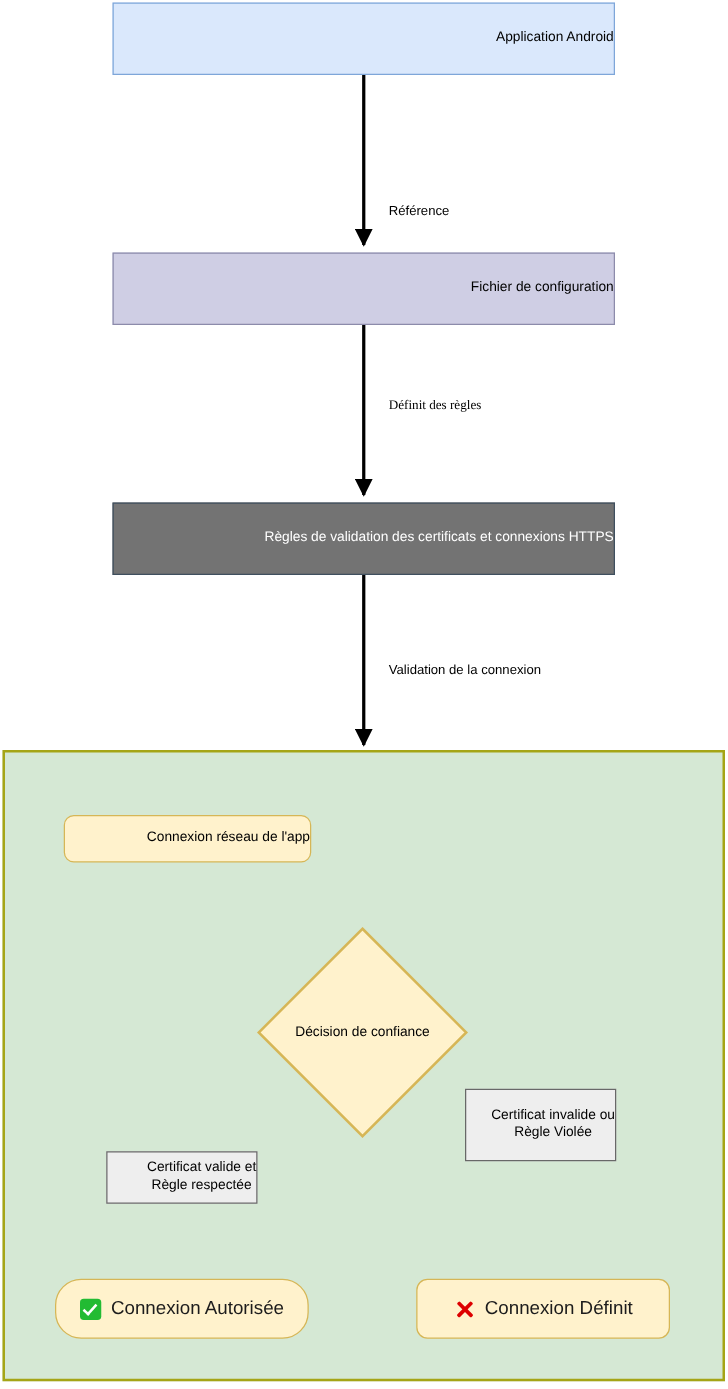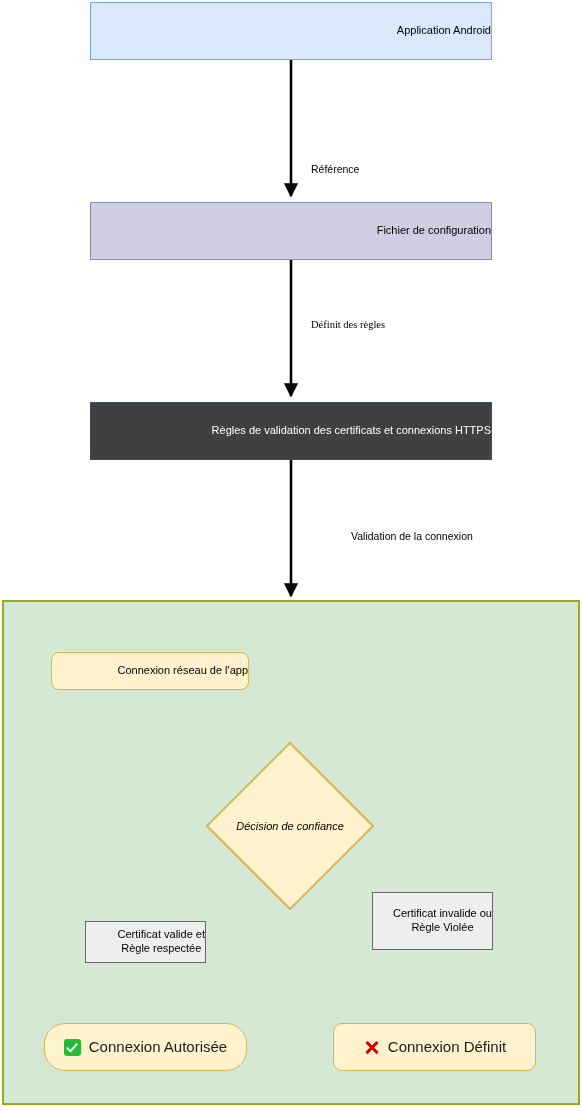--- a/index.html
+++ b/index.html
@@ -42,37 +42,37 @@
   #node-config {
     left: 90px; top: 202px;
     width: 402px; height: 58px;
     background: #cfcee4;
     border: 1px solid #8c8bab;
     padding-left: 45px;
   }
   #node-rules {
     left: 90px; top: 402px;
     width: 402px; height: 58px;
-    background: #404040;
+    background: #737373;
     border: 1px solid #3f4f5e;
     color: #ffffff;
   }
   
   .edge-label {
     position: absolute;
     font-size: 10.5px;
     color: #000000;
     background: #ffffff;
     padding: 1px 3px;
     white-space: nowrap;
     z-index: 4;
   }
   #label-reference { left: 308px; top: 128px; margin-top: 34px; }
   #label-defines   { left: 308px; top: 318px; font-family: Liberation Serif, serif; }
-  #label-validate  { left: 308px; top: 529px; margin-left: 40px; }
+  #label-validate  { left: 308px; top: 529px; }
 
   
   #group-result {
     position: absolute;
     left: 2px; top: 600px;
     width: 578px; height: 505px;
     background: #d5e8d4;
     border: 2px solid #a5a516;
     box-sizing: border-box;
     z-index: 1;
@@ -110,30 +110,29 @@
   #node-decision-label {
     position: absolute;
     left: 0; top: 0;
     width: 170px; height: 170px;
     display: flex;
     align-items: center;
     justify-content: center;
     font-size: 11px;
     color: #000000;
     text-align: center;
-    font-style: italic;
   }
   #node-cert-valid {
     left: 85px; top: 921px;
     width: 121px; height: 42px;
     background: #eeeeee;
     border: 1px solid #686868;
   }
   #node-cert-invalid {
-    left: 372px; top: 892px;
+    left: 372px; top: 871px;
     width: 121px; height: 58px;
     background: #eeeeee;
     border: 1px solid #686868;
   }
   #node-allowed {
     left: 44px; top: 1023px;
     width: 203px; height: 48px;
     background: #fff2cc;
     border: 1px solid #d6b656;
     border-radius: 21px;

